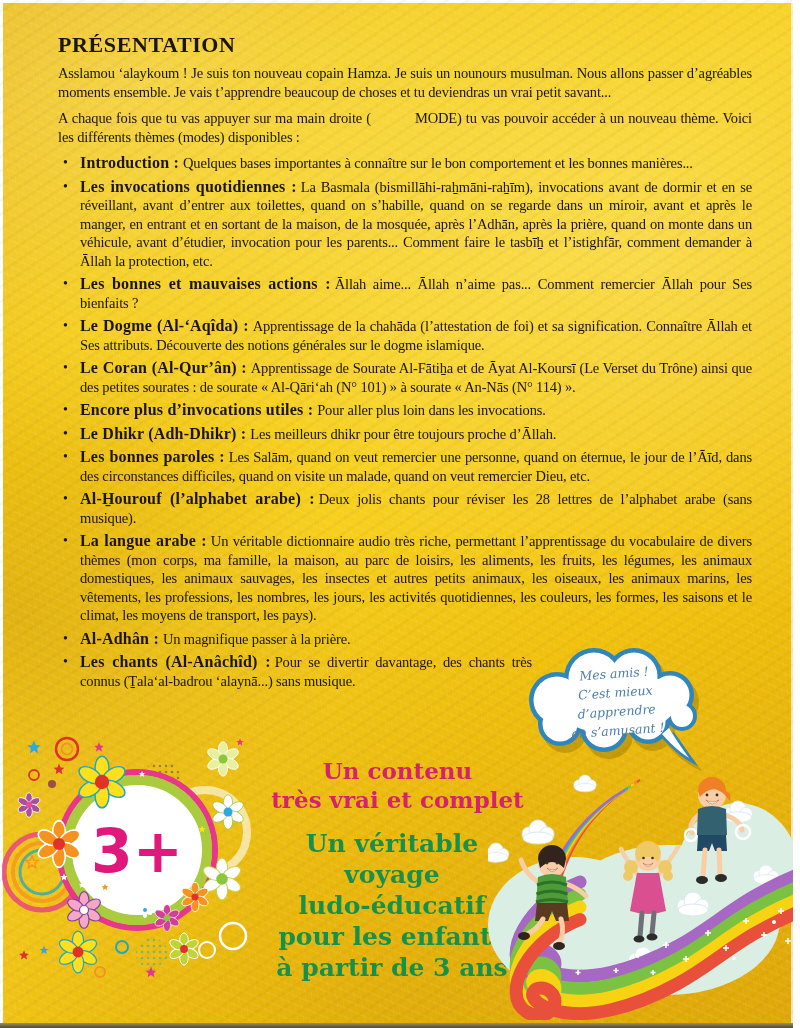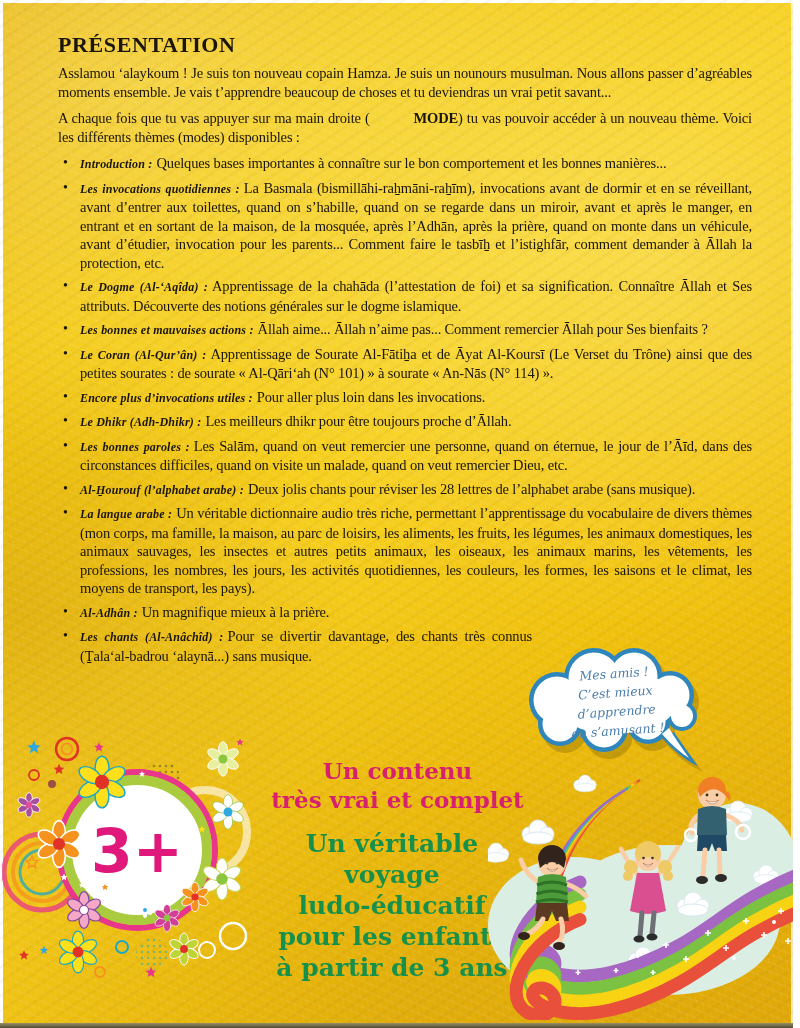--- a/index.html
+++ b/index.html
@@ -13,27 +13,27 @@
     box-shadow: inset 3px 0 0 #fff, inset 0 3px 0 #fff, inset -2px 0 0 rgba(255,255,255,.7);
     font-family:"Liberation Serif", serif; color:#1b150f;}
   .texture{position:absolute;inset:0;pointer-events:none;
     background:
       repeating-linear-gradient(23deg, rgba(255,255,255,.055) 0 2px, transparent 2px 8px),
       repeating-linear-gradient(-34deg, rgba(140,90,0,.05) 0 3px, transparent 3px 12px),
       repeating-linear-gradient(80deg, rgba(255,252,210,.05) 0 1px, transparent 1px 6px);}
   .content{position:absolute;left:58px;top:32px;width:694px;letter-spacing:-0.15px;}
   h1{font-size:22px;margin:0 0 6px;letter-spacing:.6px;font-weight:bold;}
   .intro{font-size:14.5px;line-height:18.5px;margin:2px 0 8px;text-align:justify;}
-  .mode{font-weight:bold;margin-left:44px;}
+  .mode{font-weight:normal;margin-left:44px;}
   ul.topics{list-style:none;margin:4px 0 0;padding:0;}
   ul.topics li{position:relative;padding-left:22px;margin-bottom:5px;
     font-size:14.5px;line-height:18.5px;text-align:justify;}
   ul.topics li::before{content:"•";position:absolute;left:5px;top:0;font-size:14px;}
   ul.topics li:nth-child(12){max-width:452px;}
-  .b-label{font-weight:bold;font-style:italic;font-size:12px;letter-spacing:.2px;margin-right:4px;}
+  .b-label{font-weight:bold;font-size:16px;letter-spacing:.2px;margin-right:4px;}
   .hl{position:absolute;text-align:center;font-weight:bold;
     font-family:"DejaVu Serif", serif;}
   .hl-pink{left:270px;top:756px;width:255px;font-size:23px;line-height:29px;color:#d6216f;}
   .hl-green{left:258px;top:828px;width:268px;font-size:25px;line-height:31px;color:#17904b;}
   .bubble-text{position:absolute;left:540px;top:664px;width:152px;text-align:center;
     transform:rotate(-4deg);color:#4c7eac;font-style:italic;font-size:12.5px;line-height:19px;
     font-family:"DejaVu Serif", serif;}
   .edge-strip{position:absolute;left:0;right:0;bottom:0;height:5px;
     background:linear-gradient(to bottom,#9b8f63,#4e4a39);}
   svg{position:absolute;}
@@ -47,29 +47,29 @@
 <div class="page">
   <div class="texture"></div>
 
   <div class="content">
     <h1>PRÉSENTATION</h1>
     <p class="intro">Asslamou ‘alaykoum ! Je suis ton nouveau copain Hamza. Je suis un nounours musulman. Nous allons passer d’agréables moments ensemble. Je vais t’apprendre beaucoup de choses et tu deviendras un vrai petit savant...</p>
     <p class="intro"><span>A chaque fois que tu vas appuyer sur ma main droite (</span><span class="mode">MODE</span><span>) tu vas pouvoir accéder à un nouveau thème. Voici les différents thèmes (modes) disponibles :</span></p>
     <ul class="topics">
       <li><span class="b-label">Introduction :</span><span>Quelques bases importantes à connaître sur le bon comportement et les bonnes manières...</span></li>
       <li><span class="b-label">Les invocations quotidiennes :</span><span>La Basmala (bismillāhi-raẖmāni-raẖīm), invocations avant de dormir et en se réveillant, avant d’entrer aux toilettes, quand on s’habille, quand on se regarde dans un miroir, avant et après le manger, en entrant et en sortant de la maison, de la mosquée, après l’Adhān, après la prière, quand on monte dans un véhicule, avant d’étudier, invocation pour les parents... Comment faire le tasbīẖ et l’istighfār, comment demander à Āllah la protection, etc.</span></li>
+      <li><span class="b-label">Les bonnes et mauvaises actions :</span><span>Āllah aime... Āllah n’aime pas... Comment remercier Āllah pour Ses bienfaits ?</span></li>
       <li><span class="b-label">Le Dogme (Al-‘Aqîda) :</span><span>Apprentissage de la chahāda (l’attestation de foi) et sa signification. Connaître Āllah et Ses attributs. Découverte des notions générales sur le dogme islamique.</span></li>
-      <li><span class="b-label">Les bonnes et mauvaises actions :</span><span>Āllah aime... Āllah n’aime pas... Comment remercier Āllah pour Ses bienfaits ?</span></li>
       <li><span class="b-label">Le Coran (Al-Qur’ân) :</span><span>Apprentissage de Sourate Al-Fātiẖa et de Āyat Al-Koursī (Le Verset du Trône) ainsi que des petites sourates : de sourate « Al-Qāri‘ah (N° 101) » à sourate « An-Nās (N° 114) ».</span></li>
       <li><span class="b-label">Encore plus d’invocations utiles :</span><span>Pour aller plus loin dans les invocations.</span></li>
       <li><span class="b-label">Le Dhikr (Adh-Dhikr) :</span><span>Les meilleurs dhikr pour être toujours proche d’Āllah.</span></li>
       <li><span class="b-label">Les bonnes paroles :</span><span>Les Salām, quand on veut remercier une personne, quand on éternue, le jour de l’Āīd, dans des circonstances difficiles, quand on visite un malade, quand on veut remercier Dieu, etc.</span></li>
       <li><span class="b-label">Al-H̱ourouf (l’alphabet arabe) :</span><span>Deux jolis chants pour réviser les 28 lettres de l’alphabet arabe (sans musique).</span></li>
       <li><span class="b-label">La langue arabe :</span><span>Un véritable dictionnaire audio très riche, permettant l’apprentissage du vocabulaire de divers thèmes (mon corps, ma famille, la maison, au parc de loisirs, les aliments, les fruits, les légumes, les animaux domestiques, les animaux sauvages, les insectes et autres petits animaux, les oiseaux, les animaux marins, les vêtements, les professions, les nombres, les jours, les activités quotidiennes, les couleurs, les formes, les saisons et le climat, les moyens de transport, les pays).</span></li>
-      <li><span class="b-label">Al-Adhân :</span><span>Un magnifique mieux à la prière.</span></li>
+      <li><span class="b-label">Al-Adhân :</span><span>Un magnifique passer à la prière.</span></li>
       <li><span class="b-label">Les chants (Al-Anâchîd) :</span><span>Pour se divertir davantage, des chants très connus (Ṯala‘al-badrou ‘alaynā...) sans musique.</span></li>
     </ul>
   </div>
 
   <svg class="sv-flowers" width="258" height="272" viewBox="0 0 258 272">
     <defs>
       <g id="p6">
         <ellipse cx="0" cy="-6.5" rx="3.3" ry="5.8"></ellipse>
         <ellipse cx="0" cy="-6.5" rx="3.3" ry="5.8" transform="rotate(60)"></ellipse>
         <ellipse cx="0" cy="-6.5" rx="3.3" ry="5.8" transform="rotate(120)"></ellipse>

